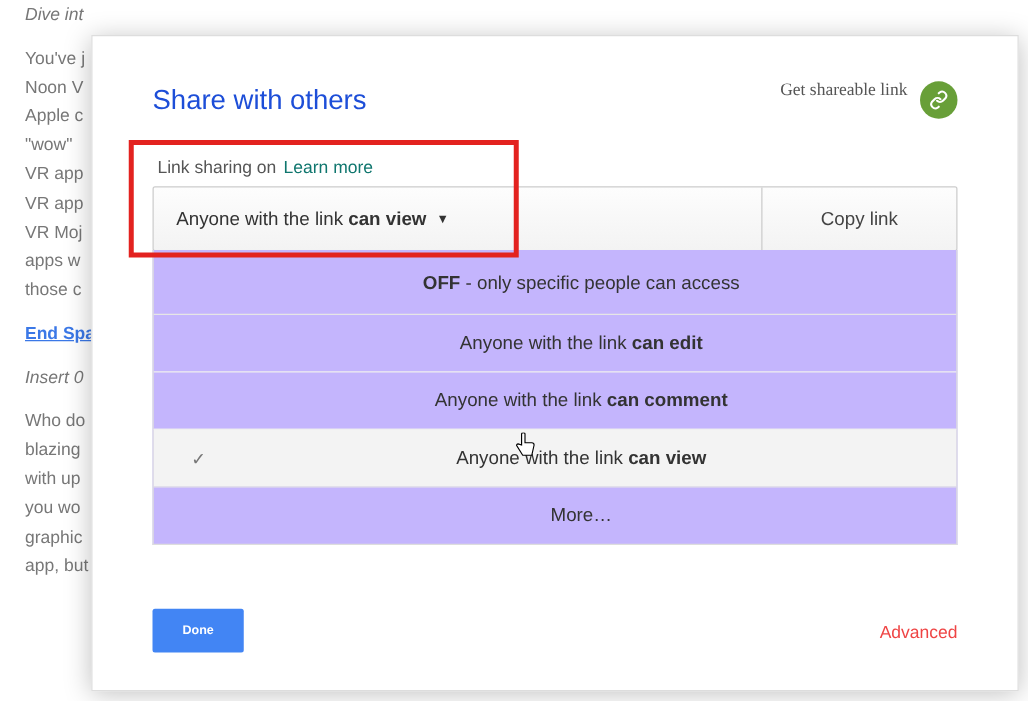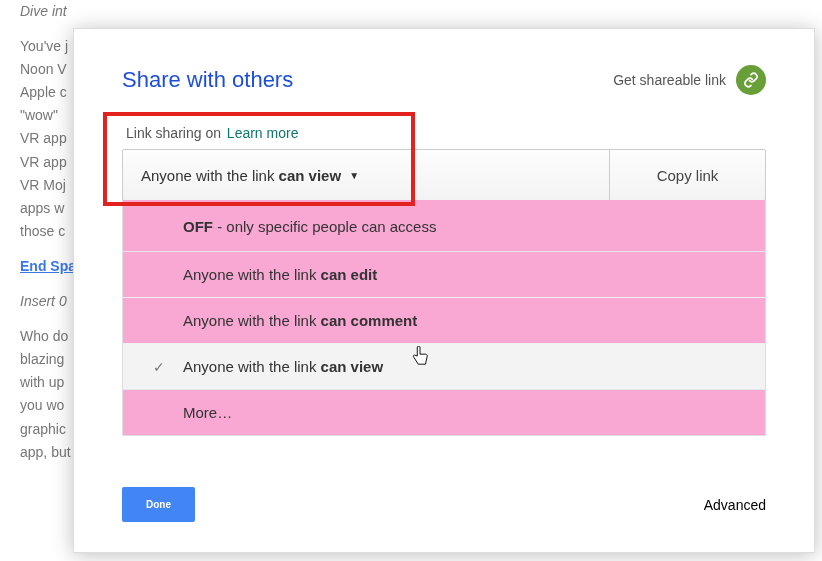--- a/index.html
+++ b/index.html
@@ -51,24 +51,25 @@
       align-items: center;
       margin-bottom: 30px;
     }
     .dlg-title {
       font-size: 22px;
       color: #1d4ed8;
       font-weight: 400;
     }
     .share-link-wrap {
       display: flex;
-      align-items: center;
+      align-items: flex-start;
       gap: 10px;
       color: #555;
       font-size: 14px;
+      font-family: Liberation Serif, serif;
     }
     .link-icon {
       width: 30px;
       height: 30px;
       border-radius: 50%;
       background: #689f38;
       display: flex;
       align-items: center;
       justify-content: center;
     }
@@ -119,22 +120,23 @@
       left: 103px;
       top: 112px;
       width: 312px;
       height: 94px;
       border: 4px solid #e3221f;
       pointer-events: none;
     }
     .menu {
       border: 1px solid #ddd;
       border-top: none;
-      background: #f9a8d4;
+      background: #c4b5fd;
       margin-top: -1px;
+      text-align: center;
     }
     .menu-item {
       padding: 14px 18px 14px 60px;
       font-size: 15px;
       color: #333;
       cursor: pointer;
       position: relative;
       border-top: 1px solid #f0f0f0;
     }
     .menu-item:first-child { border-top: none; padding-top: 18px; padding-bottom: 16px; }
@@ -166,21 +168,21 @@
       background: #4285f4;
       color: #fff;
       border: none;
       padding: 12px 24px;
       font-size: 10px;
       font-weight: bold;
       border-radius: 2px;
       cursor: pointer;
     }
     .advanced {
-      color: #000000;
+      color: #ef4444;
       font-size: 14px;
       cursor: pointer;
     }
     .cursor-img {
       position: absolute;
       left: 411px;
       top: 346px;
       width: 18px;
       height: 20px;
       pointer-events: none;

